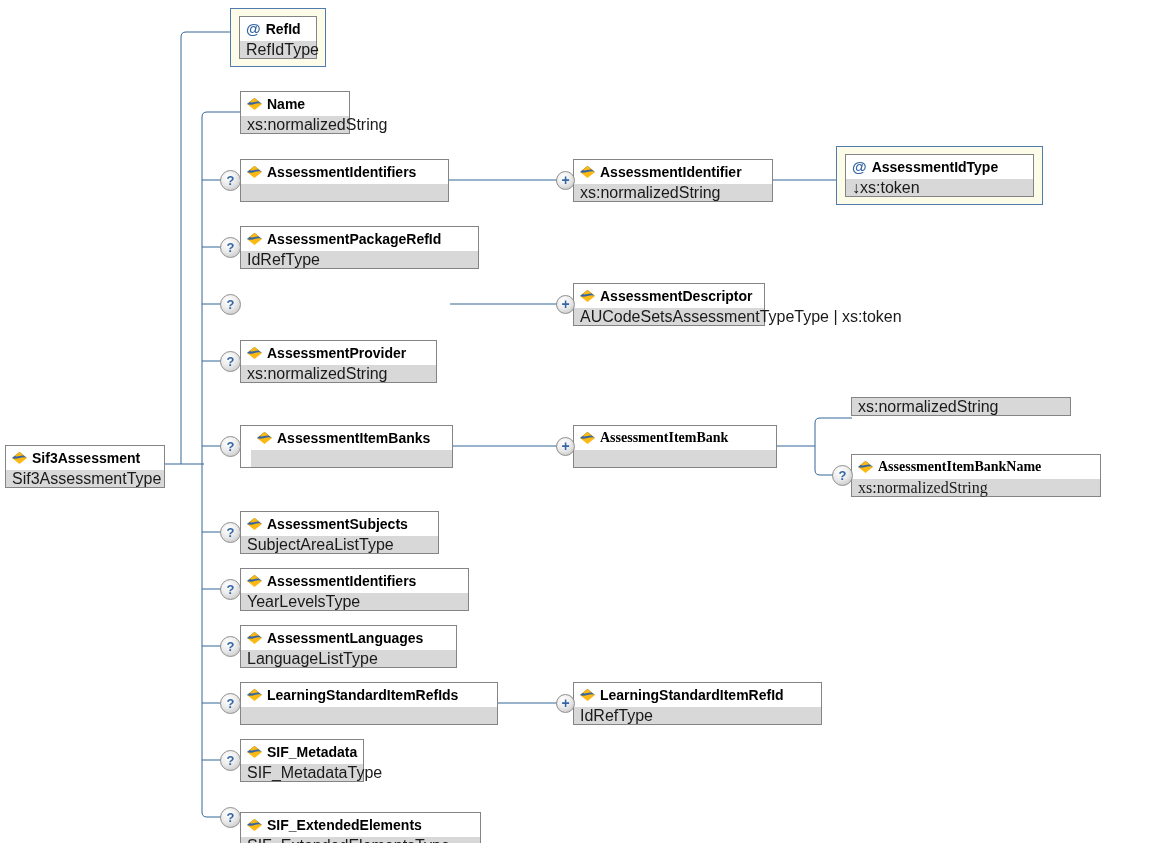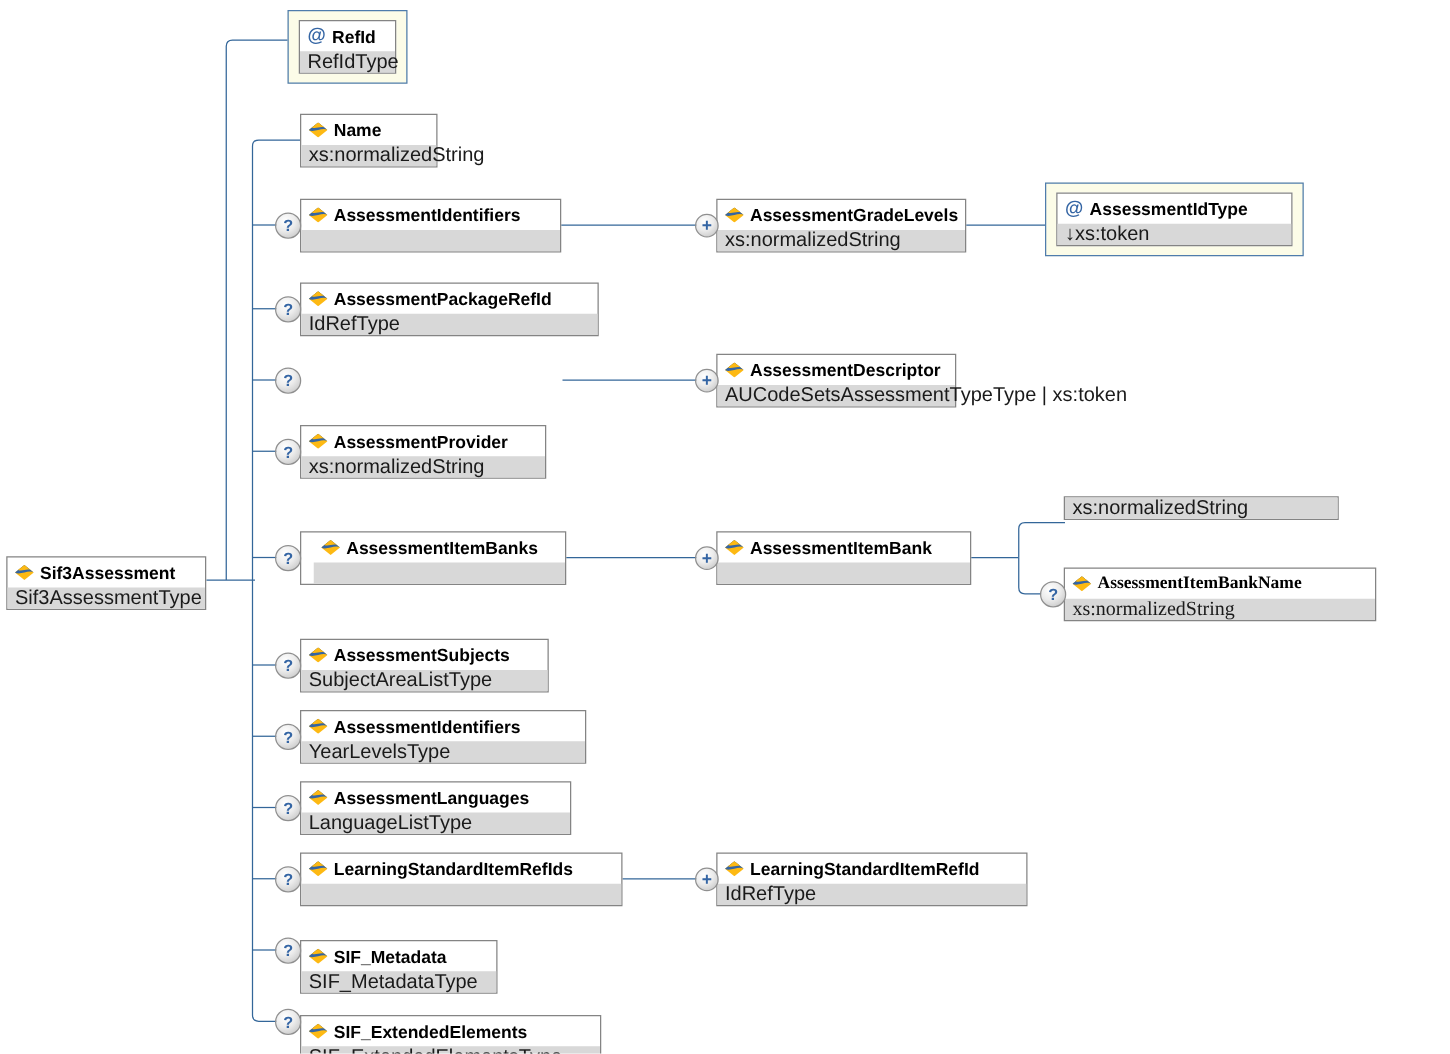--- a/index.html
+++ b/index.html
@@ -123,21 +123,21 @@
   </div>
 
   <div class="badge p" style="left:556px; top:171px;">+</div>
   <div class="node" style="left:573px; top:159px; width:200px;">
     <div class="title">
       <svg class="el-icon" viewBox="0 0 15 12">
           <polygon points="7.5,0 15,6 7.5,12 0,6" fill="#fdb913"></polygon>
           <path d="M0,6 L7.5,0 L15,6 C11,3.4 4,8.6 0,6 Z" fill="#3465a4"></path>
           <path d="M2.5,4 L7.5,0 L12.5,4 C9.5,2.6 5.5,5.4 2.5,4 Z" fill="#fdb913"></path>
         </svg>
-      <span>AssessmentGradeLevels</span>
+      <span>AssessmentIdentifier</span>
     </div>
     <span class="band">xs:normalizedString</span>
   </div>
 
   <div class="attr-wrap" style="left:836px; top:146px;">
     <div class="node" style="width:189px;">
       <div class="title">
         <span class="at-icon">@</span>
         <span>AssessmentIdType</span>
       </div>
@@ -193,21 +193,21 @@
           <polygon points="7.5,0 15,6 7.5,12 0,6" fill="#fdb913"></polygon>
           <path d="M0,6 L7.5,0 L15,6 C11,3.4 4,8.6 0,6 Z" fill="#3465a4"></path>
           <path d="M2.5,4 L7.5,0 L12.5,4 C9.5,2.6 5.5,5.4 2.5,4 Z" fill="#fdb913"></path>
         </svg>
       <span>AssessmentItemBanks</span>
     </div>
     <span class="band"></span>
   </div>
 
   <div class="badge p" style="left:556px; top:437px;">+</div>
-  <div class="node" style="left:573px; top:425px; width:204px;">
+  <div class="node" style="left:573px; top:425px; width:204px;font-family:Liberation Serif, serif;">
     <div class="title">
       <svg class="el-icon" viewBox="0 0 15 12">
           <polygon points="7.5,0 15,6 7.5,12 0,6" fill="#fdb913"></polygon>
           <path d="M0,6 L7.5,0 L15,6 C11,3.4 4,8.6 0,6 Z" fill="#3465a4"></path>
           <path d="M2.5,4 L7.5,0 L12.5,4 C9.5,2.6 5.5,5.4 2.5,4 Z" fill="#fdb913"></path>
         </svg>
       <span>AssessmentItemBank</span>
     </div>
     <span class="band"></span>
   </div>
@@ -288,21 +288,21 @@
           <polygon points="7.5,0 15,6 7.5,12 0,6" fill="#fdb913"></polygon>
           <path d="M0,6 L7.5,0 L15,6 C11,3.4 4,8.6 0,6 Z" fill="#3465a4"></path>
           <path d="M2.5,4 L7.5,0 L12.5,4 C9.5,2.6 5.5,5.4 2.5,4 Z" fill="#fdb913"></path>
         </svg>
       <span>LearningStandardItemRefId</span>
     </div>
     <span class="band">IdRefType</span>
   </div>
 
   <div class="badge q" style="left:220px; top:750px;">?</div>
-  <div class="node" style="left:240px; top:739px; width:158px;margin-top:13px;">
+  <div class="node" style="left:240px; top:739px; width:124px;">
     <div class="title">
       <svg class="el-icon" viewBox="0 0 15 12">
           <polygon points="7.5,0 15,6 7.5,12 0,6" fill="#fdb913"></polygon>
           <path d="M0,6 L7.5,0 L15,6 C11,3.4 4,8.6 0,6 Z" fill="#3465a4"></path>
           <path d="M2.5,4 L7.5,0 L12.5,4 C9.5,2.6 5.5,5.4 2.5,4 Z" fill="#fdb913"></path>
         </svg>
       <span>SIF_Metadata</span>
     </div>
     <span class="band">SIF_MetadataType</span>
   </div>

